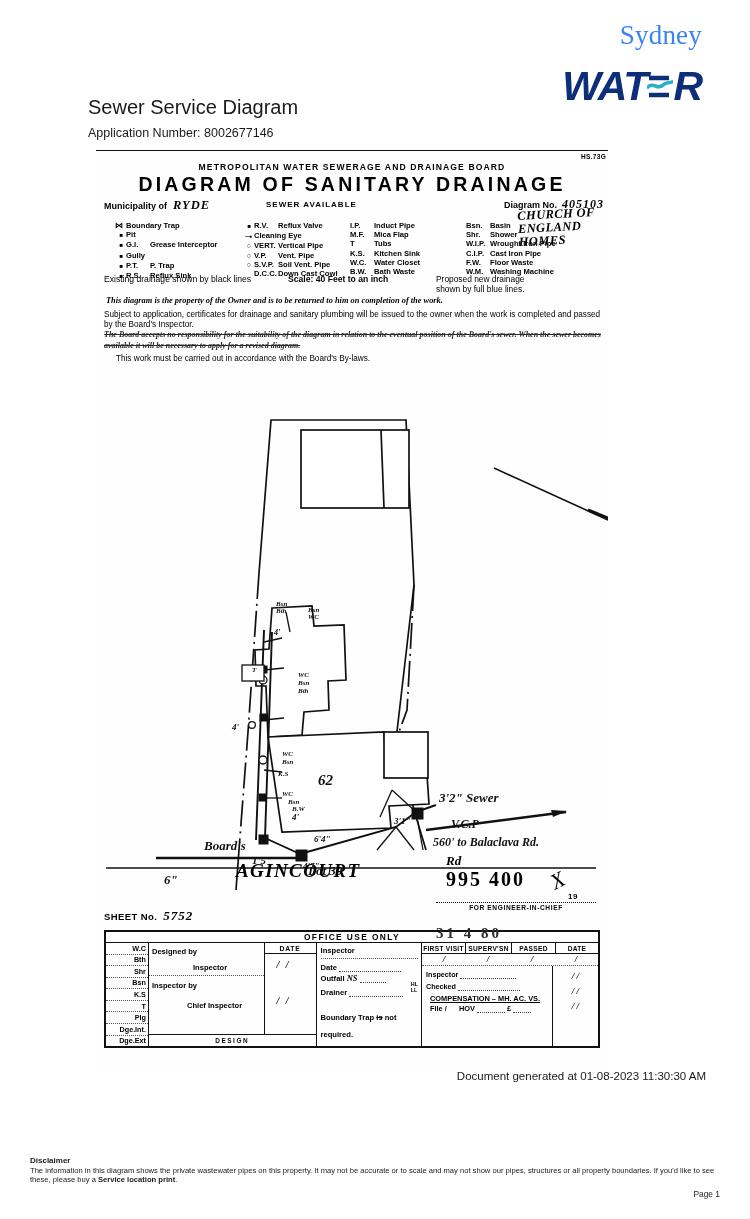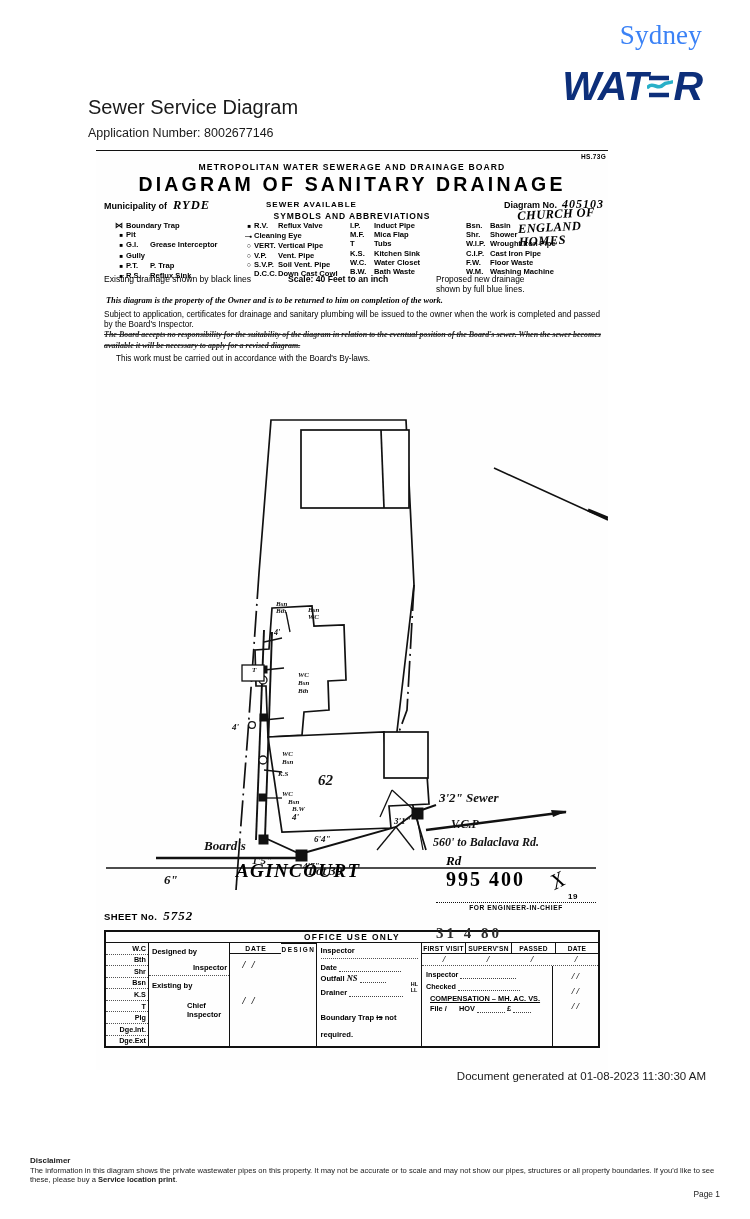--- a/index.html
+++ b/index.html
@@ -282,21 +282,21 @@
     text-align: right;
     padding-right: 2px;
     display: flex; align-items: center; justify-content: flex-end;
   }
   .fx:last-child { border-bottom: none; }
 
   .col-design {
     width: 172px;
     border-right: 1.2px solid #111;
     position: relative;
-    display: flex; flex-direction: row;
+    display: flex; flex-direction: column;
   }
   .design-main { flex: 1; display: flex; }
   .design-left { flex: 1; position: relative; font-size: 7.6px; font-weight: 700; }
   .design-left .r1 { position: absolute; left: 3px; top: 4px; }
   .design-left .r2 { position: absolute; left: 44px; top: 20px; }
   .design-left .r3 { position: absolute; left: 3px; top: 38px; }
   .design-left .r4 { position: absolute; left: 38px; top: 58px; }
   .design-left .sep {
     position: absolute; left: 0; right: 0; top: 32px;
     border-top: 1px dotted #555;
@@ -452,21 +452,20 @@
     <span>Municipality of</span><span class="hand muni-val">RYDE</span>
   </div>
   <div class="sewer-avail">SEWER AVAILABLE</div>
   <div class="diagram-no">
     <span>Diagram No.</span><span class="hand">405103</span>
   </div>
   <div class="hand-note">CHURCH OF
 ENGLAND
 HOMES</div>
 
-  <div class="sym-title">SYMBOLS AND ABBREVIATIONS</div>
 
   <div class="sym-grid">
     <div class="sym-col">
       <div class="sym-row">
           <span class="sym-mark bt"></span>
           <span class="sym-lbl">Boundary Trap</span>
         </div>
       <div class="sym-row">
           <span class="sym-mark sq"></span>
           <span class="sym-lbl">Pit</span>
@@ -733,21 +732,21 @@
         <div class="fx">Dge.Int.</div>
         <div class="fx">Dge.Ext</div>
       </div>
 
       <div class="col-design">
         <div class="design-main">
           <div class="design-left">
             <span class="r1">Designed by</span>
             <span class="r2">Inspector</span>
             <div class="sep"></div>
-            <span class="r3">Existing by</span>
+            <span class="r3">Inspector by</span>
             <span class="r4">Chief Inspector</span>
           </div>
           <div class="design-date">
             <div class="dt-hd">DATE</div>
             <span class="slash s1">/  /</span>
             <span class="slash s2">/  /</span>
           </div>
         </div>
         <div class="design-foot">DESIGN</div>
       </div>

